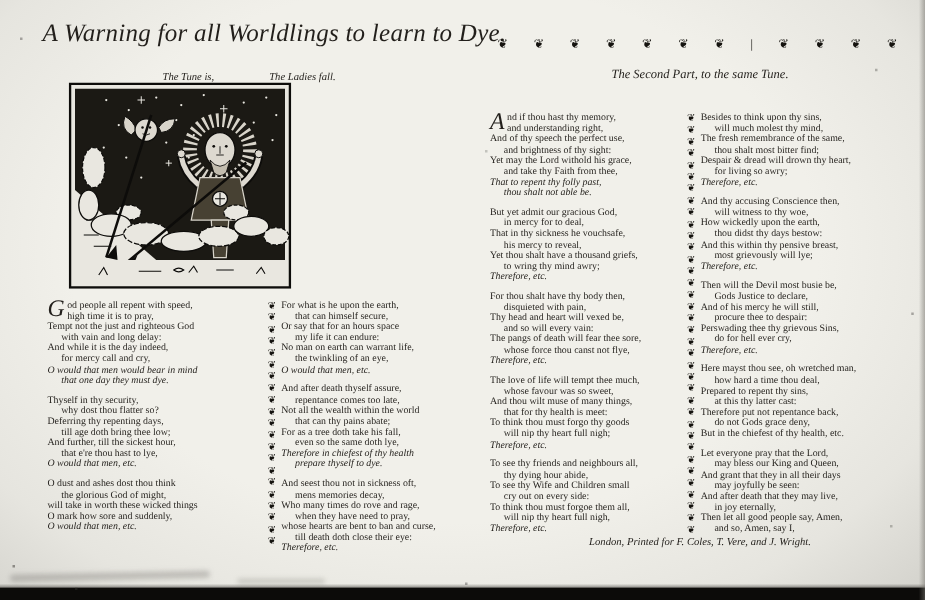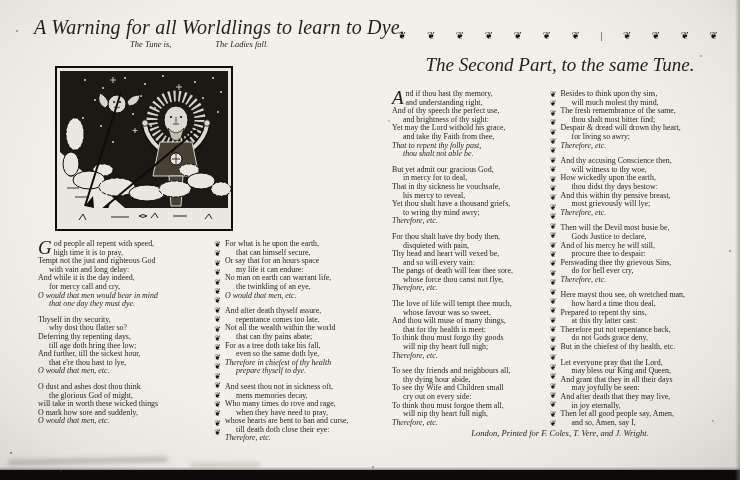--- a/index.html
+++ b/index.html
@@ -18,41 +18,41 @@
         background:linear-gradient(to left,rgba(120,118,112,.55),rgba(120,118,112,0));}
   .specks{position:absolute;top:0;left:0;width:2px;height:2px;background:transparent;
         box-shadow:16px 30px 0 rgba(60,58,54,.4), 10px 452px 0 rgba(60,58,54,.5),
         700px 55px 0 rgba(60,58,54,.35), 729px 250px 0 rgba(60,58,54,.4),
         372px 466px 0 rgba(60,58,54,.4), 60px 470px 0 rgba(60,58,54,.35),
         712px 420px 0 rgba(60,58,54,.3), 388px 120px 0 rgba(60,58,54,.25);}
   
   .page-left{position:absolute;left:34px;top:16px;width:352px;}
   .page-right{position:absolute;left:388px;top:26px;width:344px;}
   .btitle{font-style:italic;font-size:20px;text-align:center;letter-spacing:.2px;white-space:nowrap;}
-  .tune-line{display:flex;font-style:italic;font-size:8.5px;margin-top:0;padding-left:96px;gap:44px;white-space:nowrap;}
+  .tune-line{display:flex;font-style:italic;font-size:8.5px;margin-top:17px;padding-left:96px;gap:44px;white-space:nowrap;}
   .woodcut{position:absolute;left:21px;top:50px;width:178px;height:165px;}
   .cols{position:absolute;display:flex;align-items:flex-start;}
   .cols-left{left:4px;top:224px;width:348px;}
   .cols-right{left:4px;top:64px;width:340px;}
   .poem-col{font-size:7.9px;line-height:8.6px;}
   .pc-l1{width:172px;}
   .pc-l2{width:160px;}
   .pc-r1{width:154px;}
   .pc-r2{width:172px;}
   .stanza{margin-bottom:7px;}
   .line{white-space:nowrap;}
   .ind{padding-left:11px;}
   .ital{font-style:italic;}
   .dropcap{float:left;font-size:19px;line-height:14px;font-style:italic;padding:1px 2px 0 0;}
   .divider{display:flex;flex-direction:column;align-items:center;width:15px;flex:none;
         font-size:8px;line-height:9.4px;color:#15130f;}
   .orn{display:block;}
   .orn-row{position:absolute;left:10px;top:4px;width:320px;display:flex;justify-content:space-between;
         font-size:10px;line-height:12px;color:#15130f;}
-  .title2{position:absolute;left:0;top:28px;width:100%;text-align:center;font-style:italic;font-size:19px;white-space:nowrap;}
+  .title2{position:absolute;left:0;top:28px;width:100%;text-align:center;font-style:italic;font-size:10px;white-space:nowrap;}
   .imprint{position:absolute;left:0;top:402px;width:100%;text-align:center;font-style:italic;font-size:8.5px;white-space:nowrap;}
 </style>
 </head>
 <body>
 
 <div class="scan">
 
   <div class="page-left">
     <div class="btitle">A Warning for all Worldlings to learn to Dye.</div>
     <div class="tune-line">

